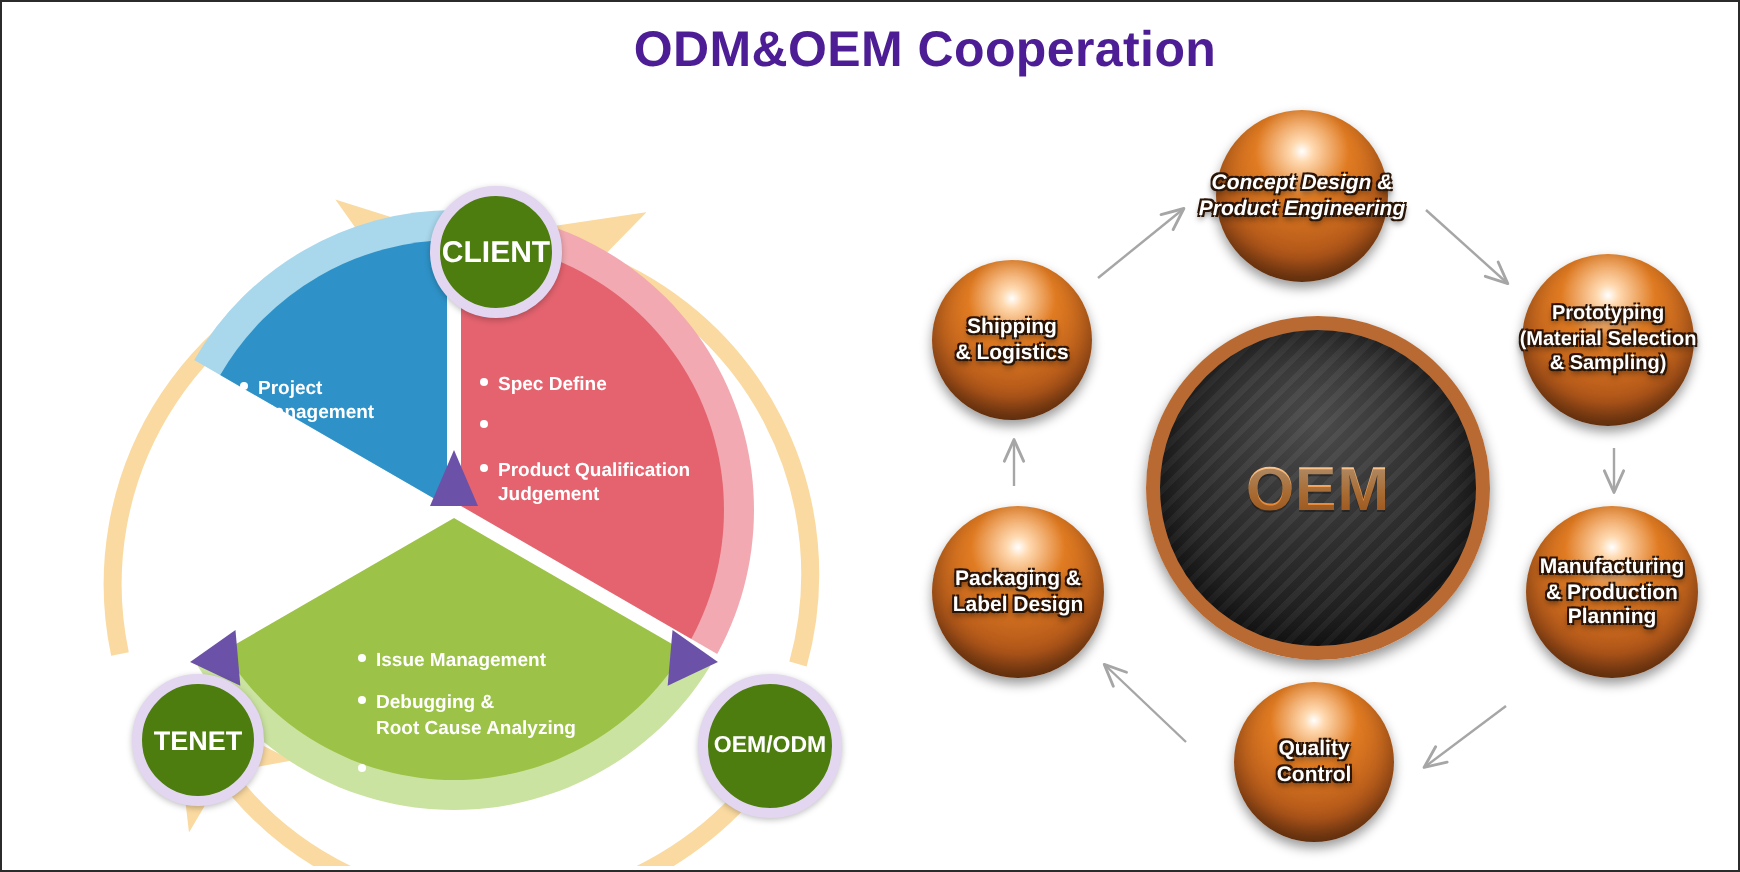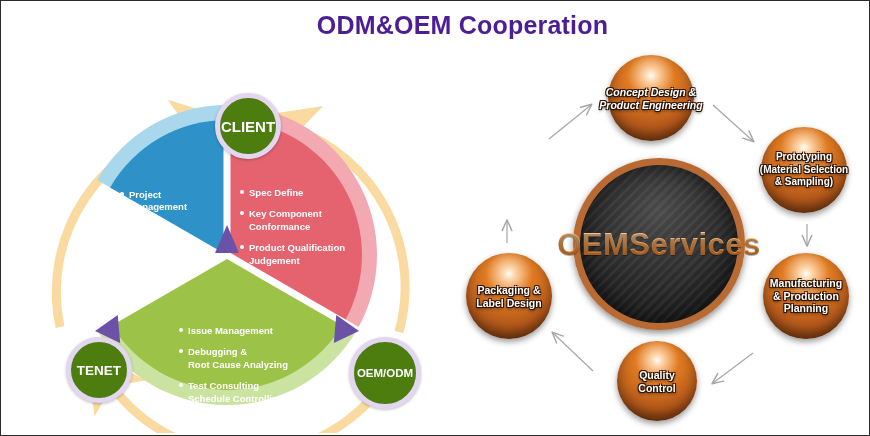--- a/index.html
+++ b/index.html
@@ -152,28 +152,28 @@
     </div>
 
     <div class="seg-text" id="txt-blue">
       <div class="li"><span class="bullet"></span><span class="txt"><span>Project</span><br><span>Management</span></span></div>
       <div class="li"><span class="bullet"></span><span class="txt"><span>Test Plan</span><br><span>Developing</span></span></div>
       <div class="li"><span class="bullet"></span><span class="txt"><span>Quality</span><br><span>Controlling</span></span></div>
     </div>
 
     <div class="seg-text" id="txt-red">
       <div class="li"><span class="bullet"></span><span class="txt"><span>Spec Define</span></span></div>
-      <div class="li"><span class="bullet"></span><span class="txt"><span>Key Component</span><br><span>Conformance</span></span></div>
+      <div class="li"><span class="bullet"></span></div>
       <div class="li"><span class="bullet"></span><span class="txt"><span>Product Qualification</span><br><span>Judgement</span></span></div>
     </div>
 
     <div class="seg-text" id="txt-green">
       <div class="li"><span class="bullet"></span><span class="txt"><span>Issue Management</span></span></div>
       <div class="li"><span class="bullet"></span><span class="txt"><span>Debugging &amp;</span><br><span>Root Cause Analyzing</span></span></div>
-      <div class="li"><span class="bullet"></span><span class="txt"><span>Test Consulting</span><br><span>Schedule Controlling</span></span></div>
+      <div class="li"><span class="bullet"></span></div>
     </div>
 
     <div class="node" id="node-client">
       <span>CLIENT</span>
     </div>
     <div class="node" id="node-oem">
       <span>OEM/ODM</span>
     </div>
     <div class="node" id="node-tenet">
       <span>TENET</span>
@@ -199,21 +199,20 @@
         <path d="M 312,322 L 272,352"></path>
 
         <path d="M 152,340 L 112,302"></path>
 
         <path d="M 66,212 L 66,190"></path>
       </g>
     </svg>
 
     <div class="abs" id="oem-core">
       <div class="ln">OEM</div>
-      <div class="ln">Services</div>
     </div>
 
     <div class="sat" id="sat-concept">
       <div class="lbl">
         <span>Concept Design &amp;</span><br>
         <span>Product Engineering</span>
       </div>
     </div>
 
     <div class="sat" id="sat-proto">
@@ -239,15 +238,21 @@
       </div>
     </div>
 
     <div class="sat" id="sat-packaging">
       <div class="lbl">
         <span>Packaging &amp;</span><br>
         <span>Label Design</span>
       </div>
     </div>
 
+    <div class="sat" id="sat-shipping">
+      <div class="lbl">
+        <span>Shipping</span><br>
+        <span>&amp; Logistics</span>
+      </div>
+    </div>
   </div>
 
 </div>
 
 </body></html>

